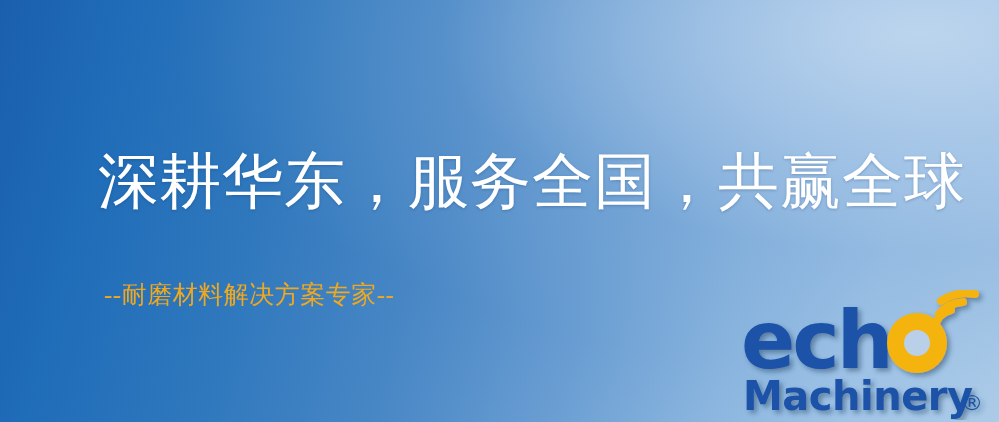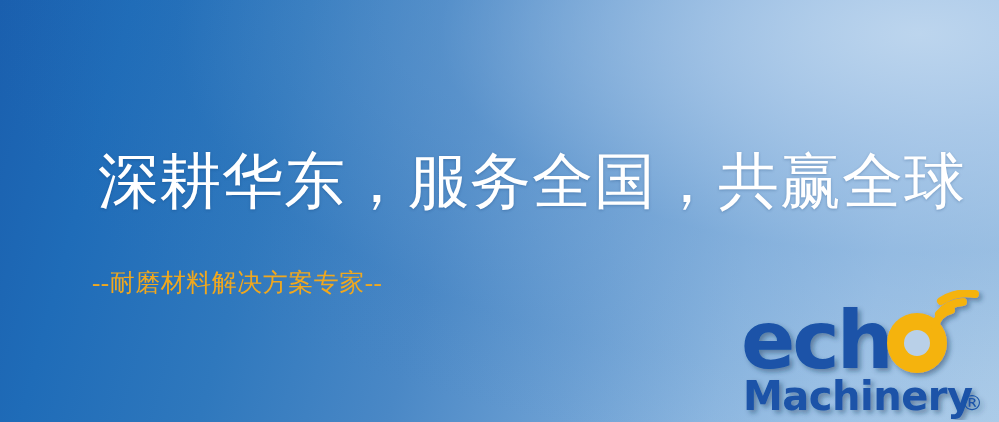--- a/index.html
+++ b/index.html
@@ -47,21 +47,21 @@
     letter-spacing: 1px;
     white-space: nowrap;
     text-shadow: 0 1px 3px rgba(10, 50, 100, 0.28);
   }
 
   
   .subtitle {
     position: absolute;
     left: 88px;
     top: 265px;
-    margin: 4px;
+    margin: 16px;
     color: #f0a81e;
     font-family: "Liberation Serif", "DejaVu Serif", serif;
     font-size: 25px;
     line-height: 1.1;
     font-weight: 400;
     letter-spacing: 0.5px;
     white-space: nowrap;
   }
 
   

